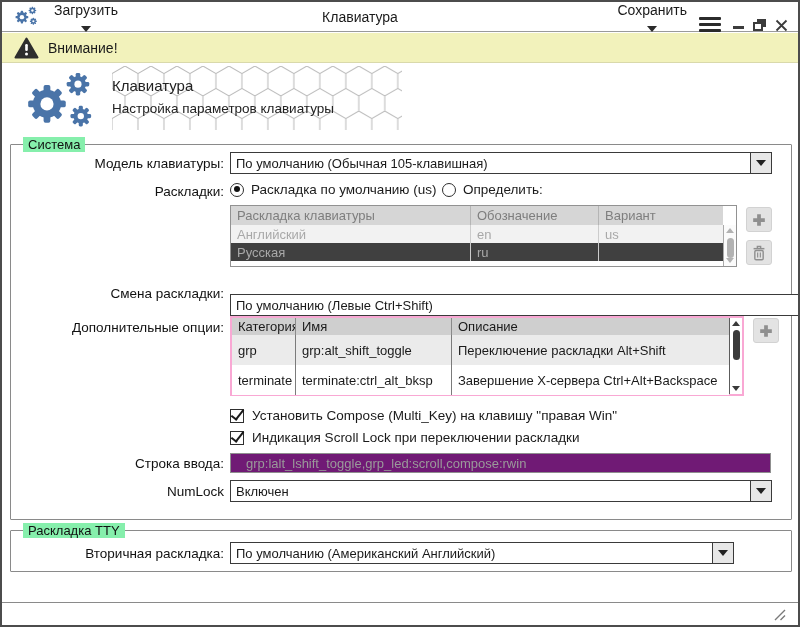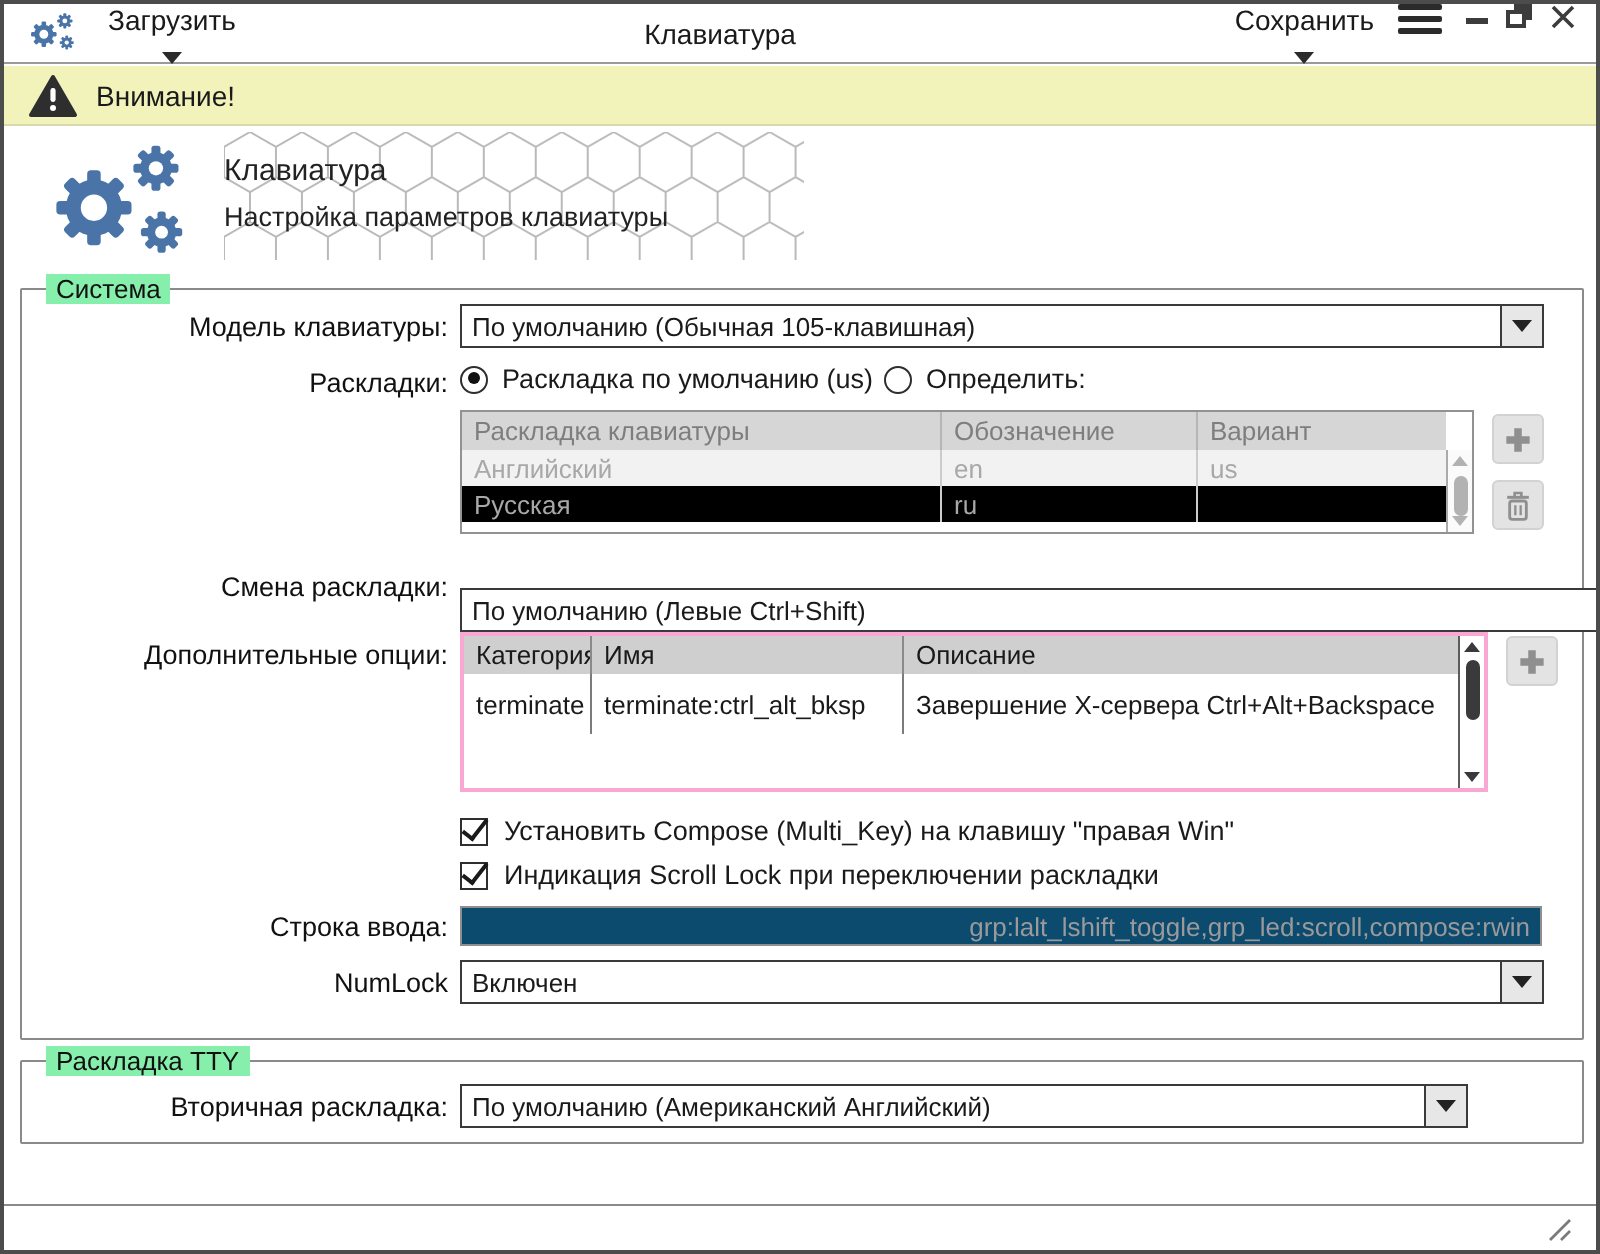--- a/index.html
+++ b/index.html
@@ -14,21 +14,21 @@
   
   .titlebar{
     position:absolute; left:0; top:0; right:0; height:30px;
     border-bottom:1px solid #9a9a9a; background:#fff;
     display:flex; align-items:center; padding:0 10px;
   }
   .tb-app-icon{ width:30px; height:21px; margin-right:12px; flex:0 0 auto; }
   .tb-menu{ display:flex; align-items:center; gap:8px; font-size:14px; cursor:default;flex-direction:column; }
   .caret{ width:0; height:0; border-left:5px solid transparent; border-right:5px solid transparent; border-top:6px solid #2b2b2b; }
   .tb-title{ position:absolute; left:0; right:80px; text-align:center; font-size:14px; pointer-events:none; }
-  .tb-right{ margin-left:auto; display:flex; align-items:flex-start; gap:12px; }
+  .tb-right{ margin-left:auto; display:flex; align-items:flex-end; gap:12px; }
   .hamburger{ display:flex; flex-direction:column; gap:3px; width:22px; }
   .hamburger i{ display:block; height:3px; background:#2b2b2b; border-radius:1px; }
   .win-controls{ display:flex; align-items:center; gap:9px; }
   .wc-min{ width:11px; height:3px; background:#3c3c3c; margin-top:4px; }
   .wc-max{ position:relative; width:13px; height:12px; }
   .wc-max .back{ position:absolute; right:0; top:0; width:9px; height:8px; background:#3c3c3c; }
   .wc-max .front{ position:absolute; left:0; bottom:0; width:10px; height:9px; background:#fff; border:2px solid #3c3c3c; }
 
   
   .warnbar{
@@ -79,21 +79,21 @@
   .tbl{ position:absolute; background:#fff; font-size:13px; }
   .tbl .grid{ position:absolute; inset:0; display:flex; flex-direction:column; }
   .trow{ display:flex; }
   .tcell{ padding:1px 6px; overflow:hidden; white-space:nowrap; display:flex; align-items:center; }
 
   .tbl-layouts{ left:228px; top:203px; width:507px; height:62px; border:1px solid #929292; color:#a8a8a8; }
   .tbl-layouts .thead{ height:19px; background:#d6d6d6; color:#7e7e7e; }
   .tbl-layouts .thead .tcell{ border-right:1px solid #b5b5b5; }
   .tbl-layouts .tbody .tcell{ border-right:1px solid #cccccc; }
   .tbl-layouts .r1{ background:#f2f2f2; height:18px; }
-  .tbl-layouts .r2{ background:#000000; height:18px; }
+  .tbl-layouts .r2{ background:#404040; height:18px; }
   .tbl-layouts .c1{ width:240px; } .tbl-layouts .c2{ width:128px; } .tbl-layouts .c3{ flex:1; border-right:none !important; }
 
   .tbl-opts{ left:228px; top:314px; width:514px; height:80px; border:2px solid #f9a8d4; color:#1a1a1a;text-align:center; }
   .tbl-opts .thead{ height:19px; background:#cfcfcf; color:#1a1a1a; }
   .tbl-opts .thead .tcell{ border-right:1px solid #8a8a8a; }
   .tbl-opts .tbody .tcell{ border-right:1px solid #7b7b7b; }
   .tbl-opts .r1{ background:#ebebeb; height:30px; }
   .tbl-opts .r2{ background:#fff; height:30px; }
   .tbl-opts .c1{ width:64px; } .tbl-opts .c2{ width:156px; } .tbl-opts .c3{ flex:1; border-right:none !important; }
 
@@ -111,22 +111,22 @@
   
   .sqbtn{
     position:absolute; width:26px; height:25px; background:#e3e3e3;
     border:1px solid #d2d2d2; border-radius:3px;
     display:flex; align-items:center; justify-content:center;
   }
 
   
   .line-input{
     position:absolute; left:228px; top:451px; width:541px; height:20px;
-    border:1px solid #8f8f8f; background:#0c4a6e; color:#9a9a9a;
-    font-family:"Liberation Sans", sans-serif; font-size:13px; padding:0 5px;text-align:right;
+    border:1px solid #8f8f8f; background:#701a75; color:#9a9a9a;
+    font-family:"Liberation Sans", sans-serif; font-size:13px; padding:0 15px;
   }
 
   
   .statusbar{ position:absolute; left:0; right:0; top:600px; height:23px; border-top:1px solid #8a8a8a; background:#fff; }
   .grip{ position:absolute; right:12px; bottom:4px; }
 
   .hidden-defs{ position:absolute; width:0; height:0; overflow:hidden; }
 </style>
 </head>
 <body>
@@ -319,20 +319,25 @@
 
   <div class="flabel" style="top:318px">Дополнительные опции:</div>
   <div class="tbl tbl-opts">
     <div class="grid" style="right:13px">
       <div class="trow thead">
         <div class="tcell c1">Категория</div>
         <div class="tcell c2">Имя</div>
         <div class="tcell c3">Описание</div>
       </div>
       <div class="tbody">
+        <div class="trow r1">
+          <div class="tcell c1">grp</div>
+          <div class="tcell c2">grp:alt_shift_toggle</div>
+          <div class="tcell c3">Переключение раскладки Alt+Shift</div>
+        </div>
         <div class="trow r2">
           <div class="tcell c1">terminate</div>
           <div class="tcell c2">terminate:ctrl_alt_bksp</div>
           <div class="tcell c3">Завершение X-сервера Ctrl+Alt+Backspace</div>
         </div>
       </div>
     </div>
     <div class="vscroll sb-en">
       <i class="up"></i>
       <i class="thumb"></i>

